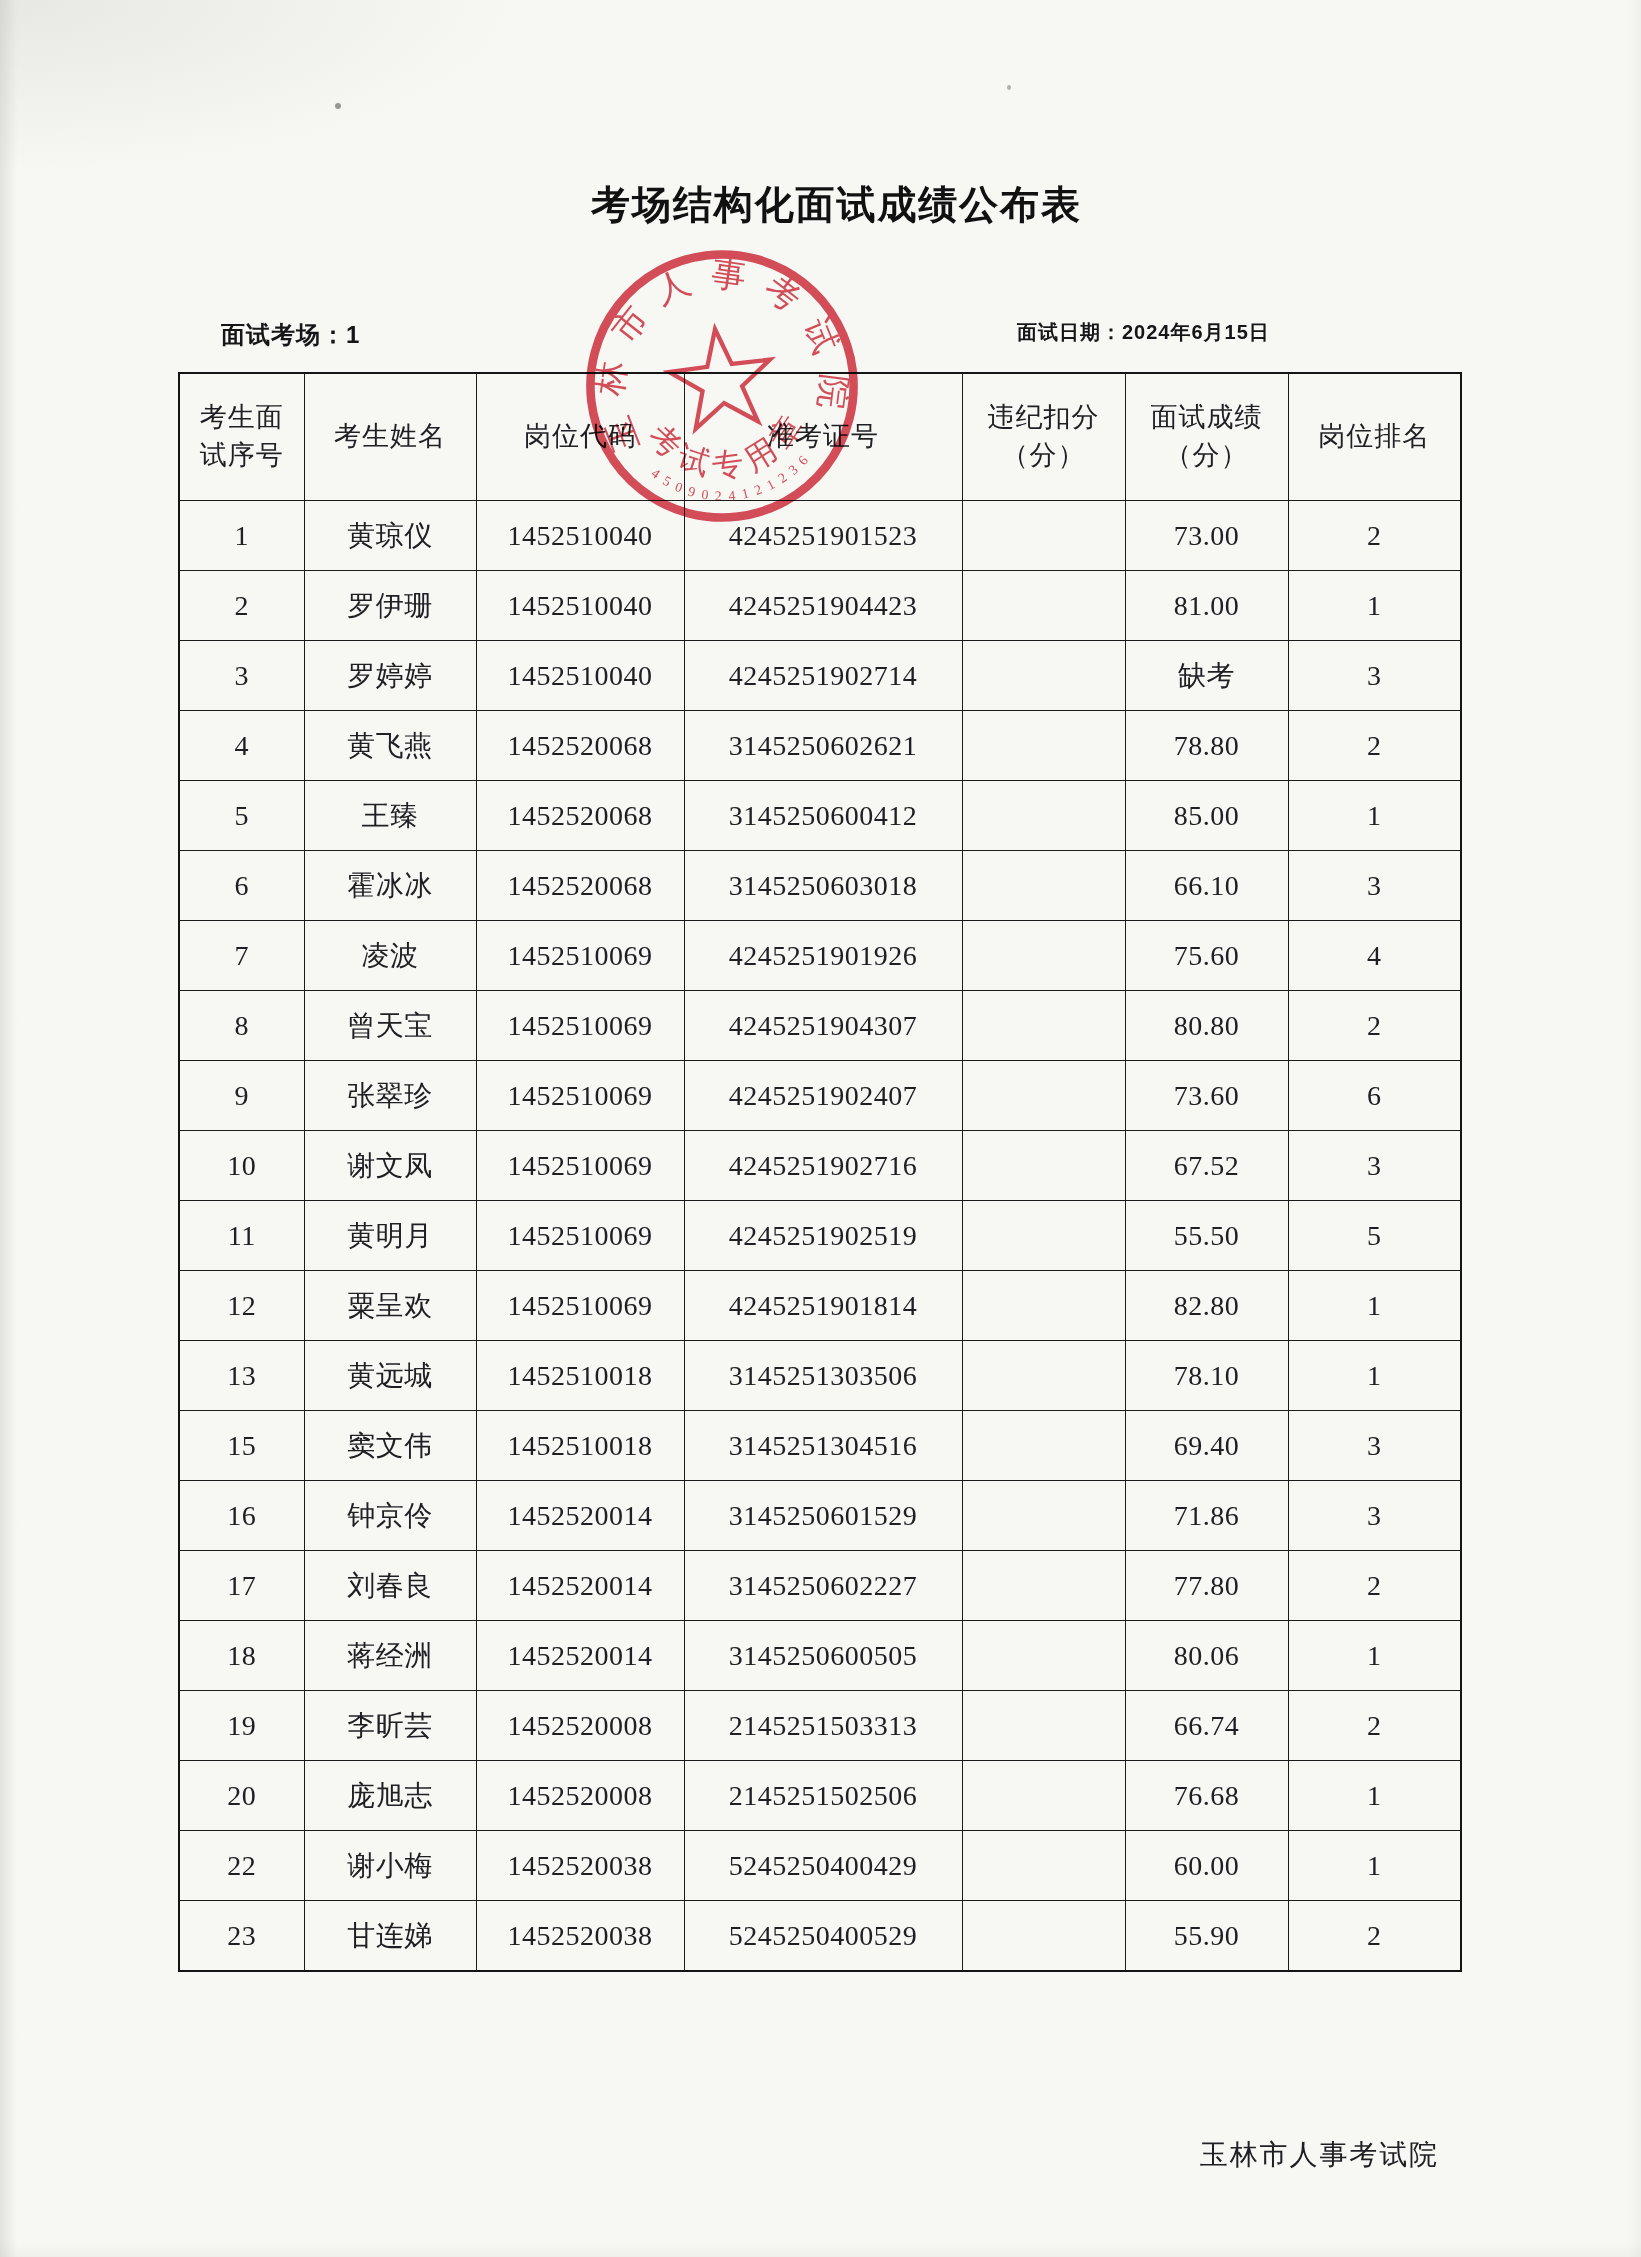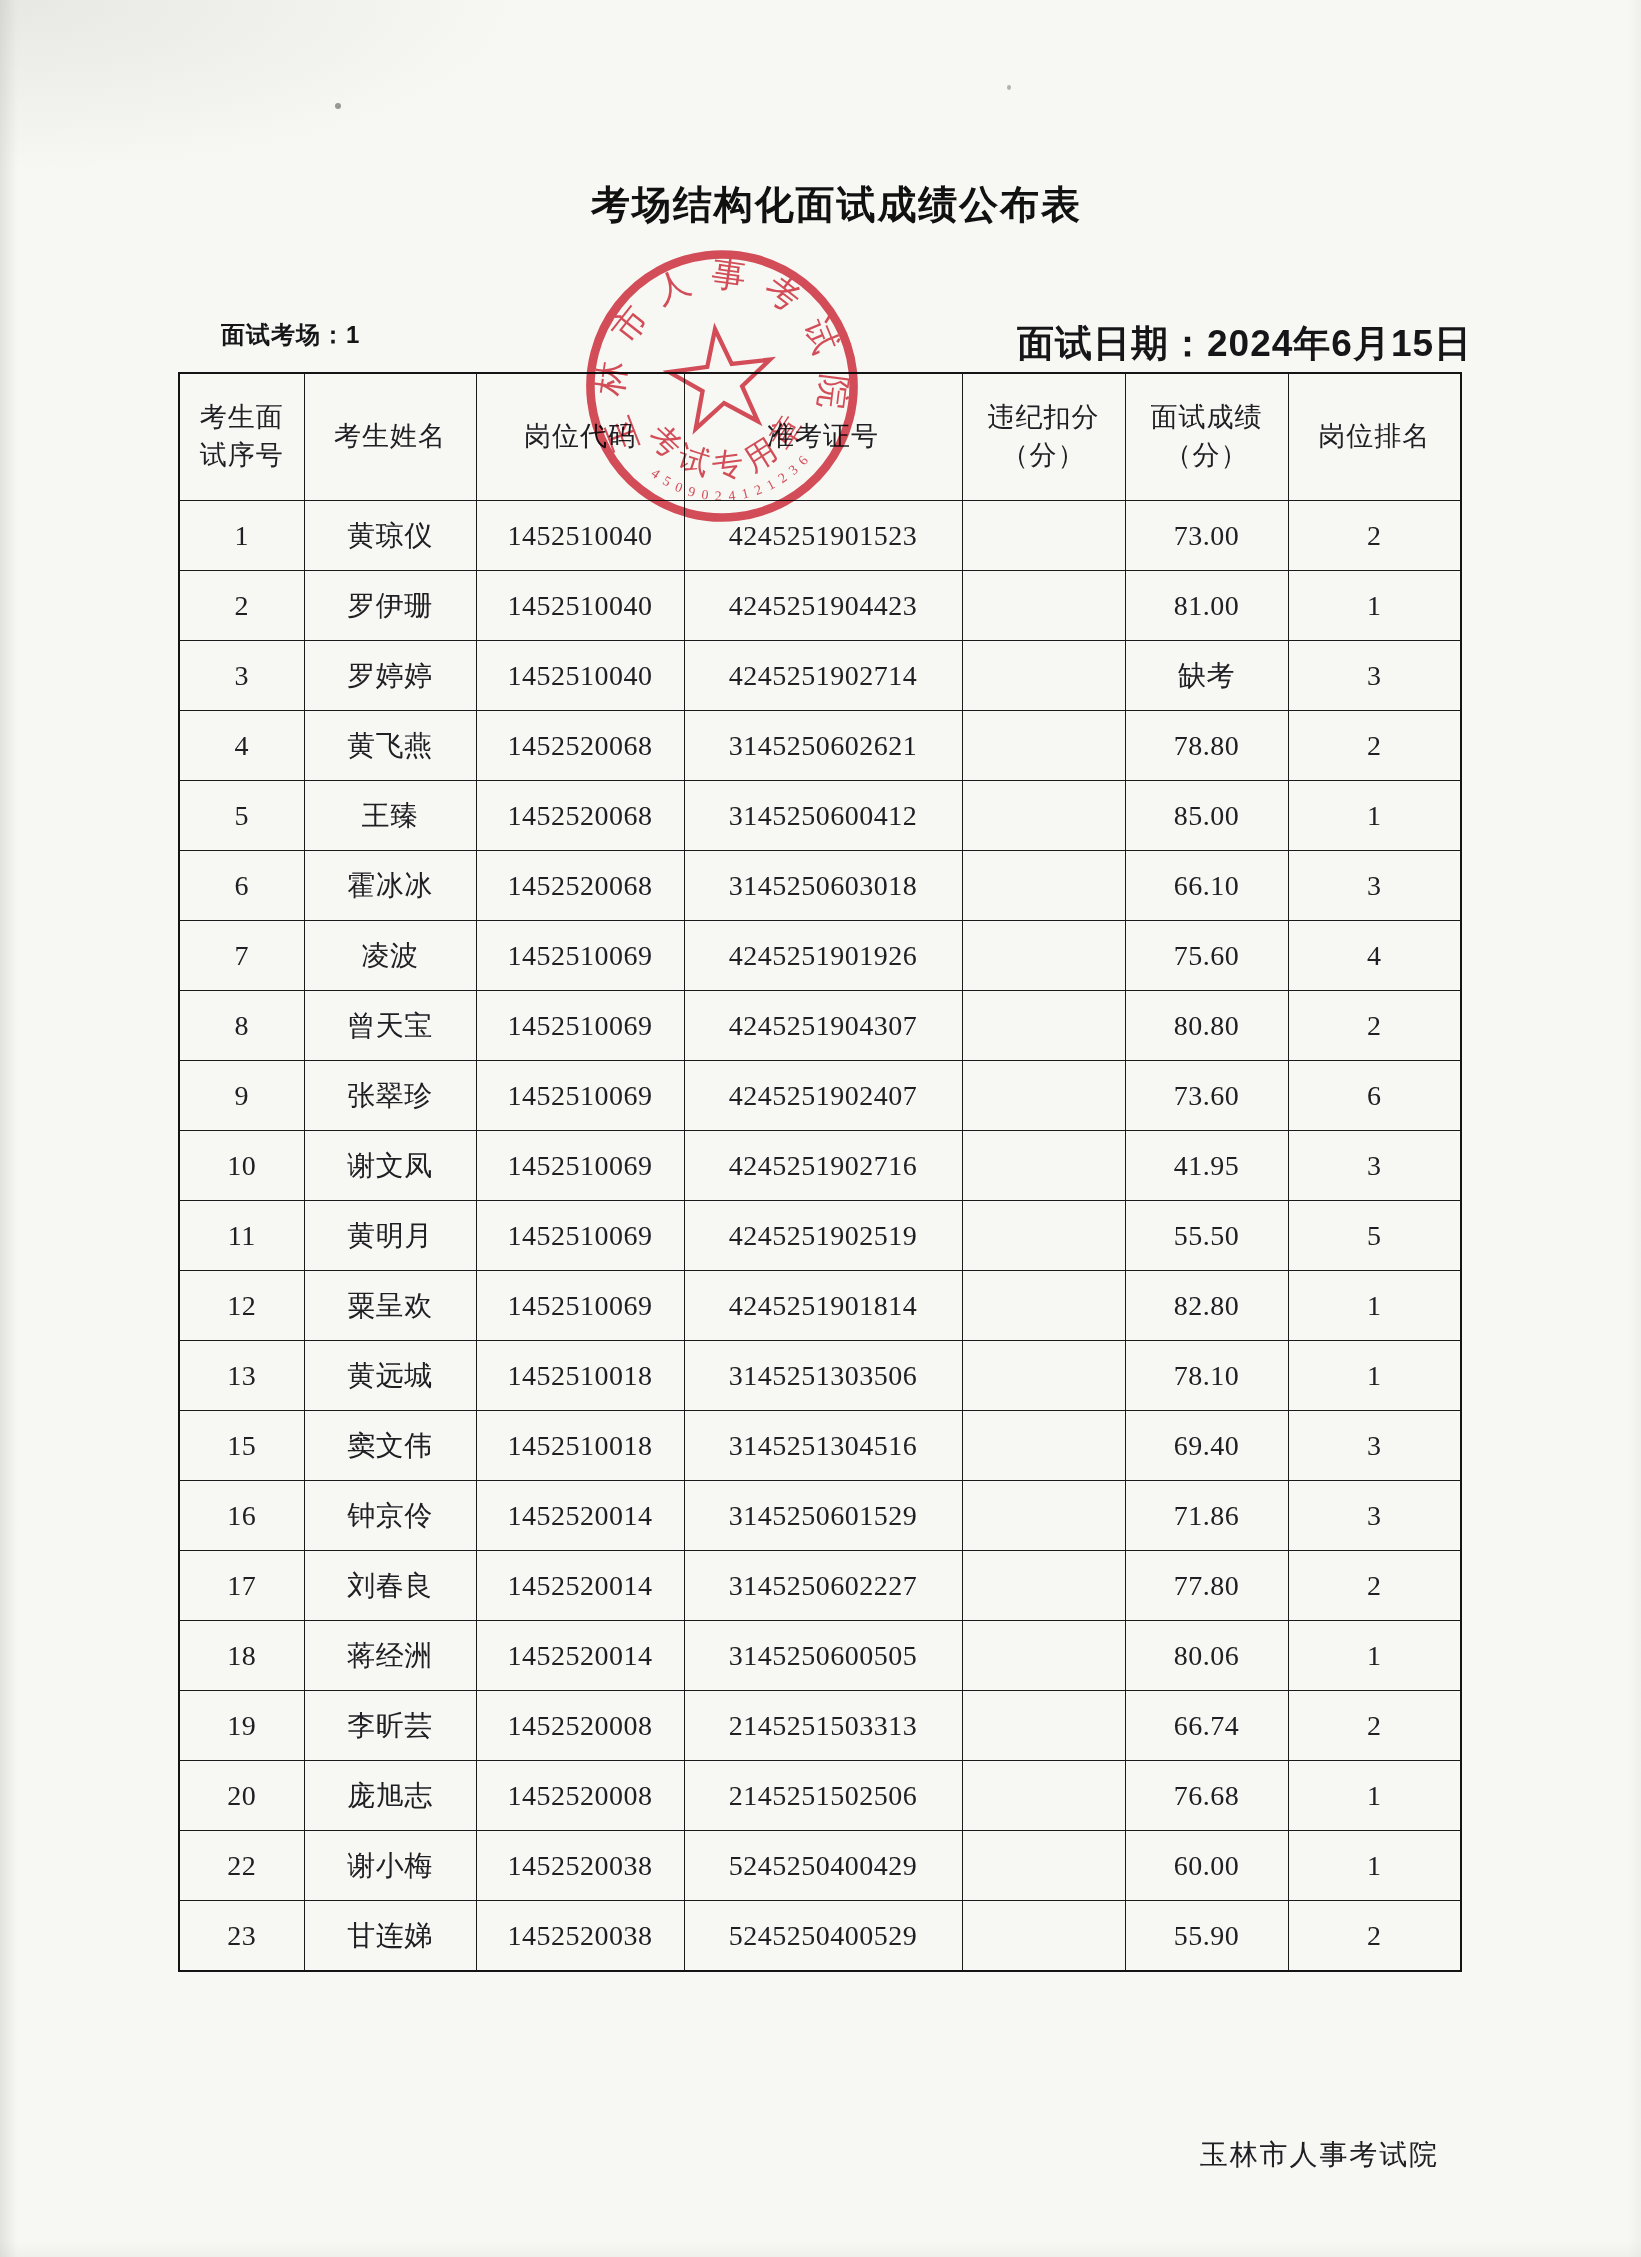--- a/index.html
+++ b/index.html
@@ -20,21 +20,21 @@
     font-weight:700;font-size:39px;letter-spacing:1.9px;color:#111;
   }
   .meta-room{
     position:absolute;top:319px;left:221px;
     font-family:"Liberation Sans","DejaVu Sans",sans-serif;
     font-weight:700;font-size:24px;color:#161618;letter-spacing:1px;
   }
   .meta-date{
     position:absolute;top:319px;left:1017px;
     font-family:"Liberation Sans","DejaVu Sans",sans-serif;
-    font-weight:700;font-size:37px;color:#161618;letter-spacing:1px;
+    font-weight:700;font-size:20px;color:#161618;letter-spacing:1px;
   }
   table.score{
     position:absolute;left:151px;top:372px;
     border-collapse:collapse;table-layout:fixed;
     border:2.9px solid #141414;
     margin-left:27px;
   }
   table.score th, table.score td{
     border:1.9px solid #1b1b1b;
     text-align:center;vertical-align:middle;
@@ -175,21 +175,21 @@
         <td></td>
         <td>73.60</td>
         <td>6</td>
       </tr>
       <tr>
         <td>10</td>
         <td>谢文凤</td>
         <td>1452510069</td>
         <td>4245251902716</td>
         <td></td>
-        <td>41.95</td>
+        <td>67.52</td>
         <td>3</td>
       </tr>
       <tr>
         <td>11</td>
         <td>黄明月</td>
         <td>1452510069</td>
         <td>4245251902519</td>
         <td></td>
         <td>55.50</td>
         <td>5</td>

